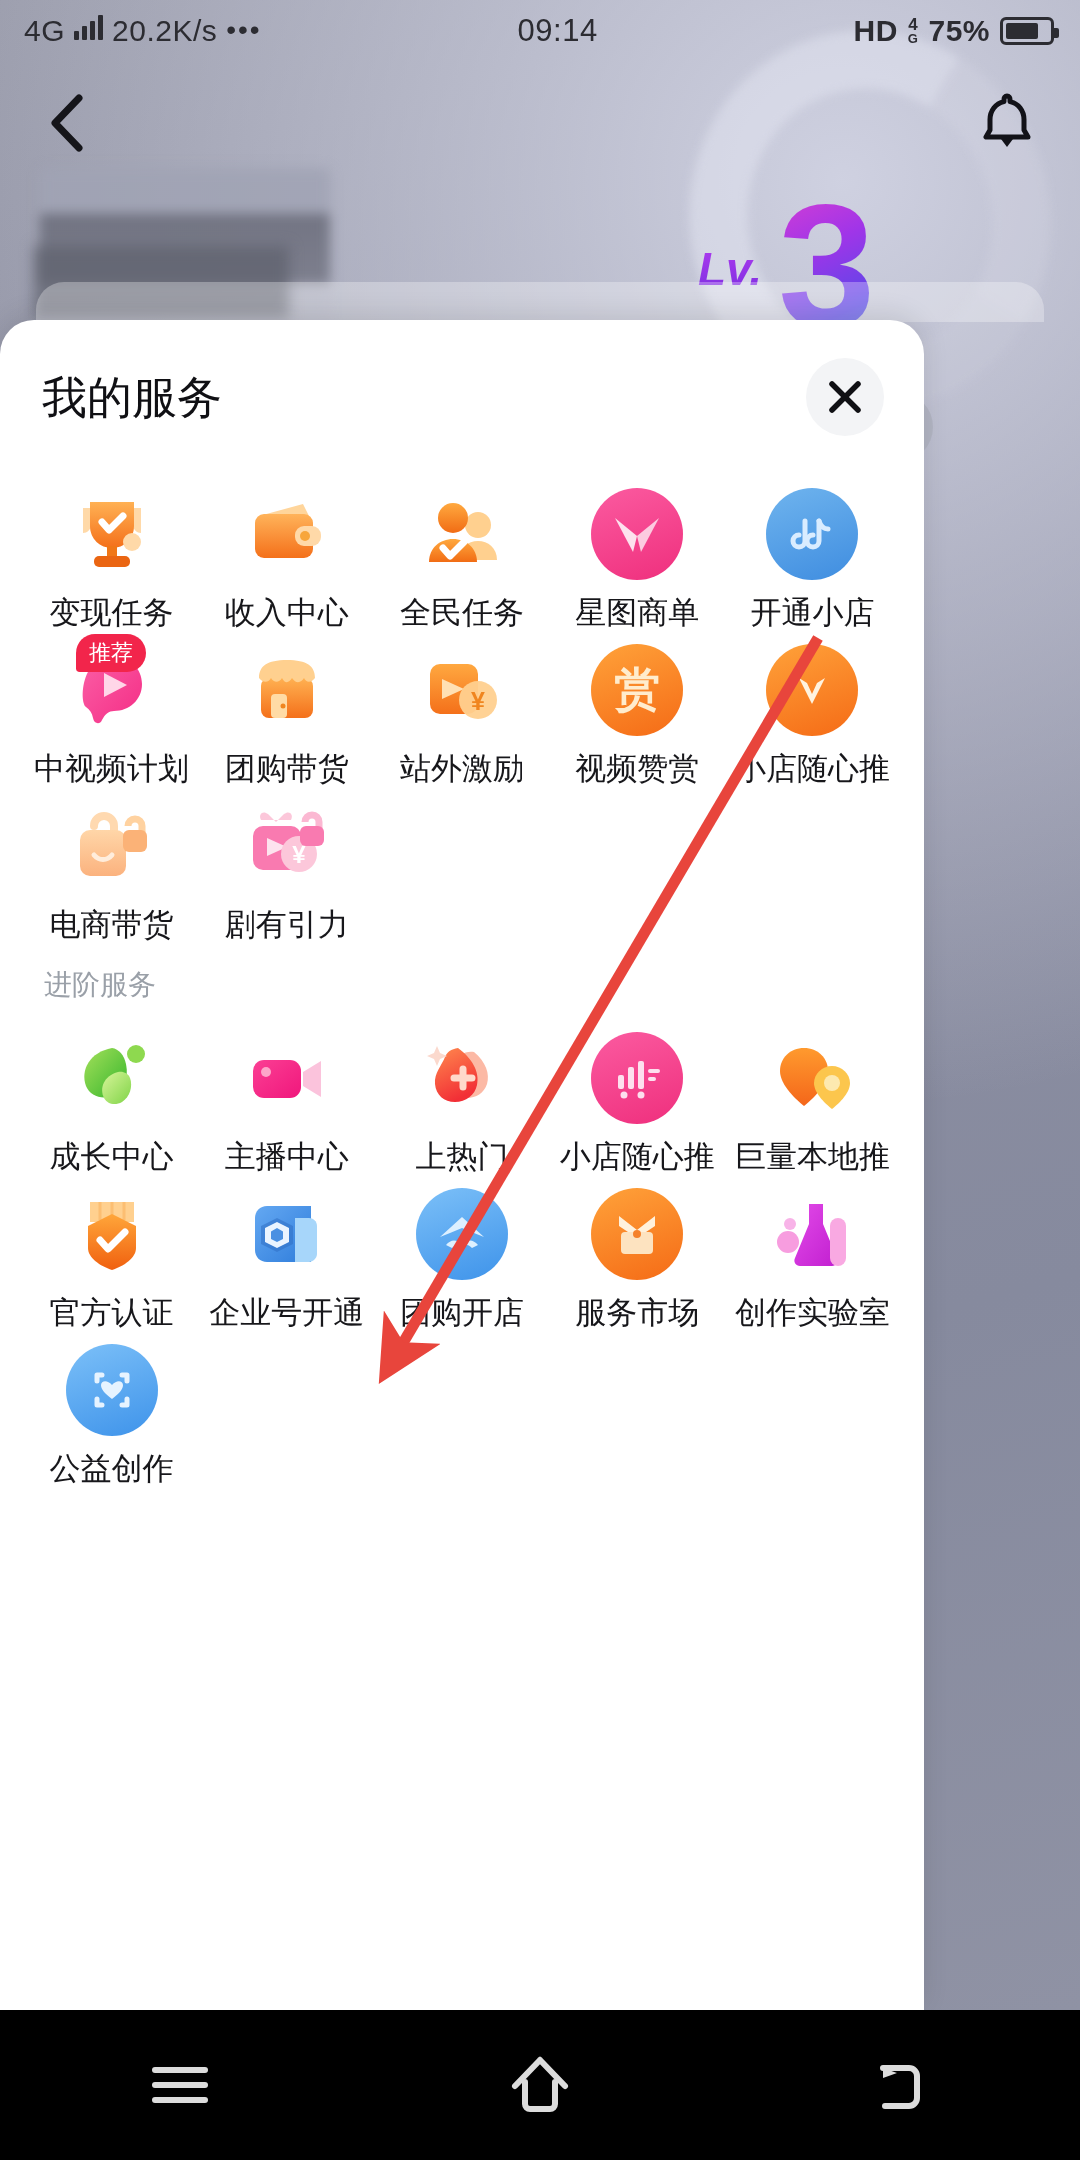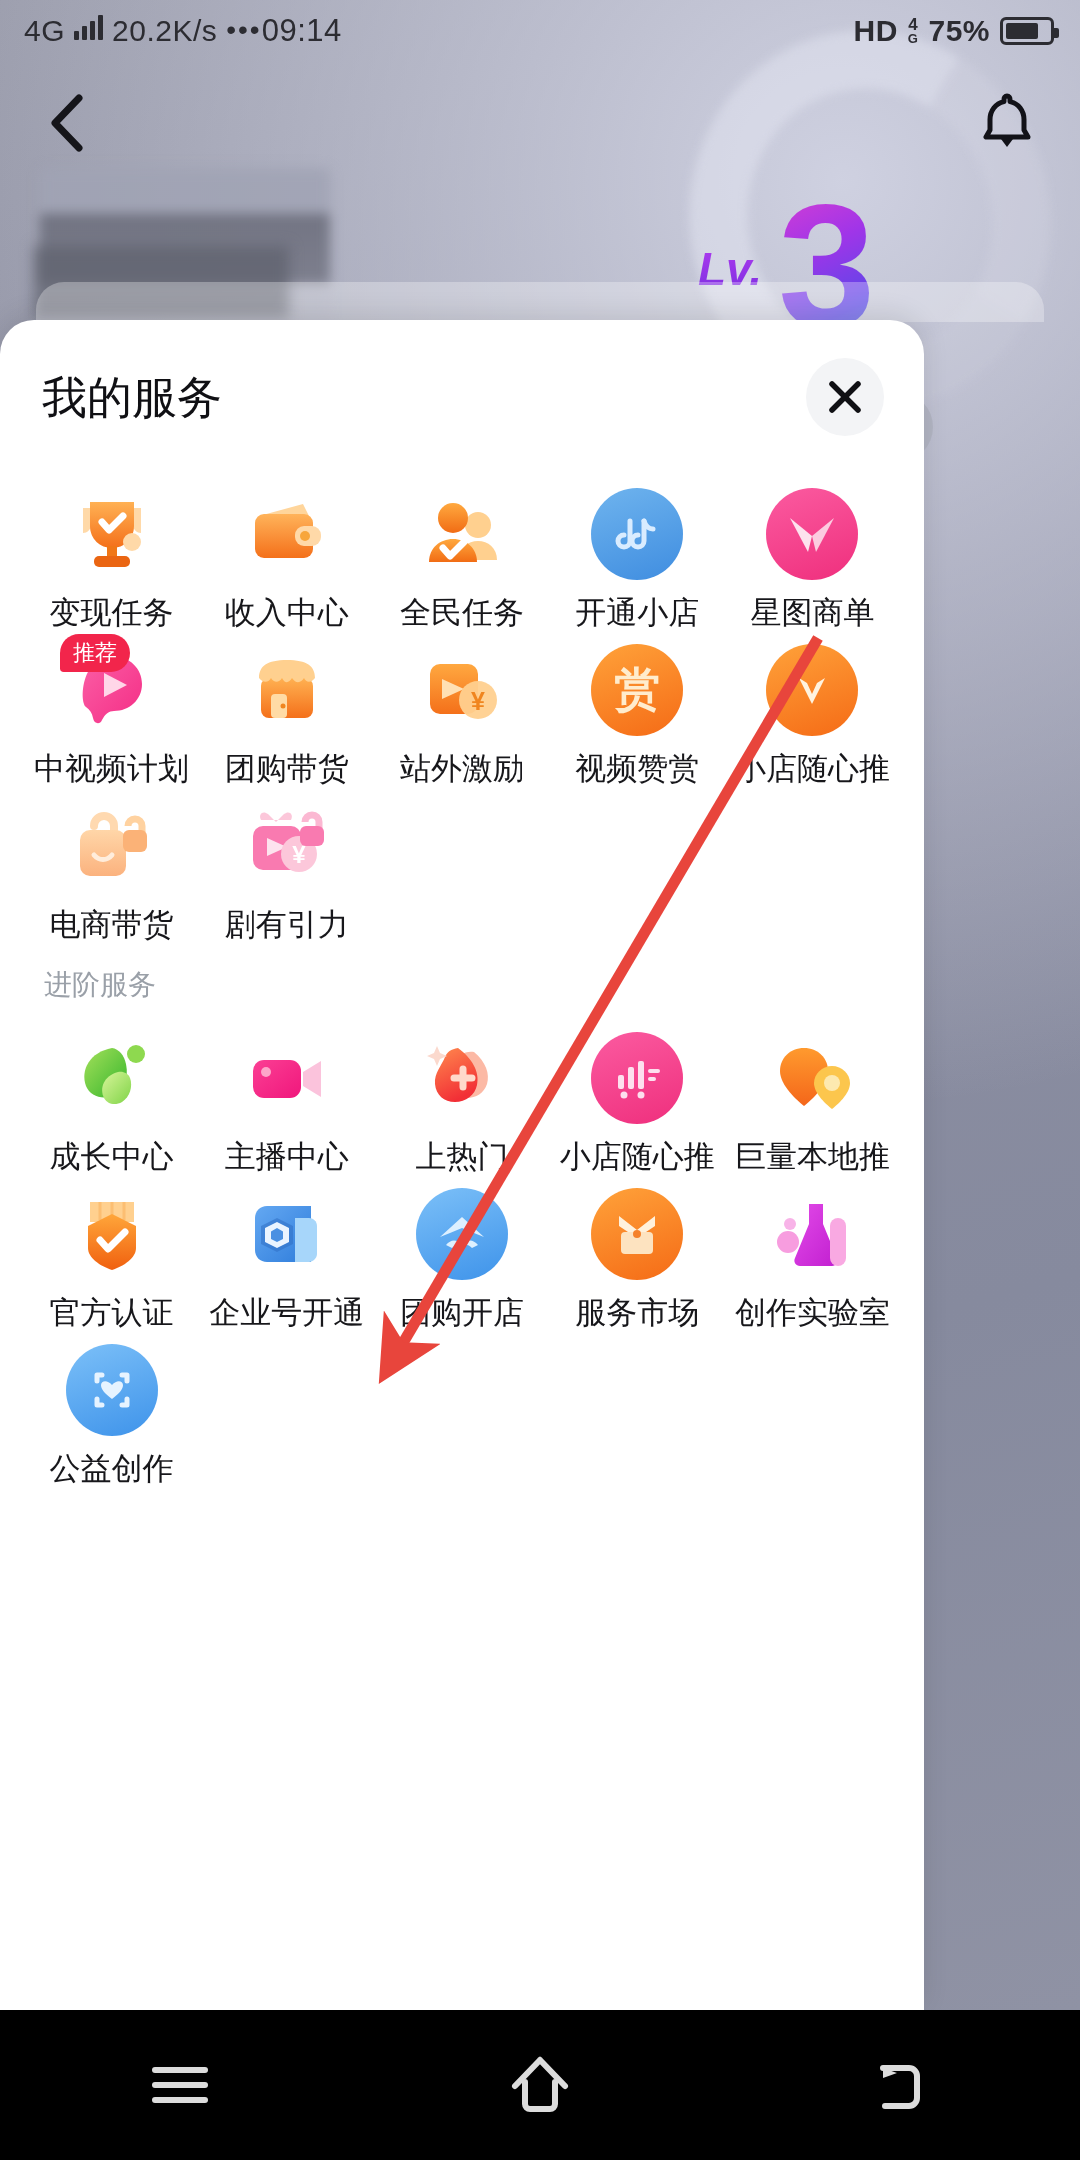--- a/index.html
+++ b/index.html
@@ -26,21 +26,21 @@
     border-bottom-color:rgba(228,230,242,.10);
     transform:rotate(-14deg);
     filter:blur(5px);
   }
   .status-bar{
     position:absolute; left:0; top:0; width:1080px; height:62px;
     display:flex; align-items:center; color:#2c2c32;
     font-size:30px; letter-spacing:.5px;
   }
   .sb-left{ display:flex; align-items:flex-start; gap:9px; padding-left:24px; }
-  .sb-center{ flex:1; font-size:31px; }
+  .sb-center{ flex:1; text-align:center; font-size:31px; }
   .sb-right{ display:flex; align-items:center; gap:10px; padding-right:26px;font-weight:bold; }
   .sig-bars{ display:flex; align-items:flex-end; gap:3px; height:26px; }
   .sig-bars i{ width:5px; background:#2c2c32; border-radius:1px; display:block; }
   .sig-bars i:nth-child(1){height:9px}
   .sig-bars i:nth-child(2){height:14px}
   .sig-bars i:nth-child(3){height:19px}
   .sig-bars i:nth-child(4){height:25px}
   .dots{ letter-spacing:2px; font-size:28px; }
   .net-4g{ display:flex; flex-direction:column; align-items:center; line-height:.85; font-size:17px; }
   .net-4g span:last-child{ font-size:13px; }
@@ -122,21 +122,21 @@
     display:grid; grid-template-columns:repeat(5,1fr);
     row-gap:6px; padding:0 24px;
   }
   .cell{
     height:150px; display:flex; flex-direction:column;
     align-items:center; justify-content:flex-start; position:relative;
   }
   .ic{ width:92px; height:92px; position:relative; margin-top:4px; }
   .cell-label{ margin-top:12px; font-size:31px; color:#17171b; white-space:nowrap; }
   .badge{
-    position:absolute; left:36px; top:-6px;
+    position:absolute; left:52px; top:-6px;
     background:#f2254b; color:#fff; font-size:22px; line-height:1;
     padding:8px 13px; border-radius:20px 20px 20px 4px; font-weight:500;
     white-space:nowrap;
   }
 
   
   .circ{ width:92px;height:92px;border-radius:50%; display:flex;align-items:center;justify-content:center;}
   .g-orange{ background:linear-gradient(160deg,#ffa23a,#f56b16); }
   .g-blue{ background:linear-gradient(160deg,#6fb4ee,#3f8de0); }
   .g-pink{ background:linear-gradient(160deg,#fb5ba0,#ef2f7d); }
@@ -281,41 +281,41 @@
           <circle cx="37" cy="30" r="15" fill="url(#go3)"></circle>
           <path d="M13 74c0-14 11-23 24-23s24 9 24 23z" fill="url(#go3)"></path>
           <path d="M27 60l7 8 14-14" stroke="#fff" stroke-width="7" fill="none" stroke-linecap="round" stroke-linejoin="round"></path>
         </svg>
       </div>
       <div class="cell-label">全民任务</div>
     </div>
 
     <div class="cell">
       <div class="ic">
+        <div class="circ g-pink">
+          <svg width="52" height="48" viewBox="0 0 52 48">
+            <path d="M4 8 L26 26 L22 42 Z" fill="#fde2ee"></path>
+            <path d="M48 8 L26 26 L30 42 Z" fill="#fccbe0"></path>
+          </svg>
+        </div>
+      </div>
+      <div class="cell-label">星图商单</div>
+    </div>
+
+    <div class="cell">
+      <div class="ic">
         <div class="circ g-blue">
           <svg width="46" height="46" viewBox="0 0 46 46">
             <path d="M16 10v20a6 6 0 11-6-6" fill="none" stroke="#d9ecff" stroke-width="5" stroke-linecap="round"></path>
             <path d="M30 10c2 6 5 8 9 8" fill="none" stroke="#d9ecff" stroke-width="5" stroke-linecap="round"></path>
             <path d="M30 10v20a6 6 0 11-6-6" fill="none" stroke="#d9ecff" stroke-width="5" stroke-linecap="round"></path>
           </svg>
         </div>
       </div>
       <div class="cell-label">开通小店</div>
-    </div>
-
-    <div class="cell">
-      <div class="ic">
-        <div class="circ g-pink">
-          <svg width="52" height="48" viewBox="0 0 52 48">
-            <path d="M4 8 L26 26 L22 42 Z" fill="#fde2ee"></path>
-            <path d="M48 8 L26 26 L30 42 Z" fill="#fccbe0"></path>
-          </svg>
-        </div>
-      </div>
-      <div class="cell-label">星图商单</div>
     </div>
 
     <div class="cell">
       <div class="ic">
         <svg width="92" height="92" viewBox="0 0 92 92">
           <defs>
               <linearGradient id="gp1" x1="0" y1="0" x2="1" y2="1">
                 <stop offset="0" stop-color="#fb5fa6"></stop>
                 <stop offset="1" stop-color="#f42d85"></stop>
               </linearGradient>

